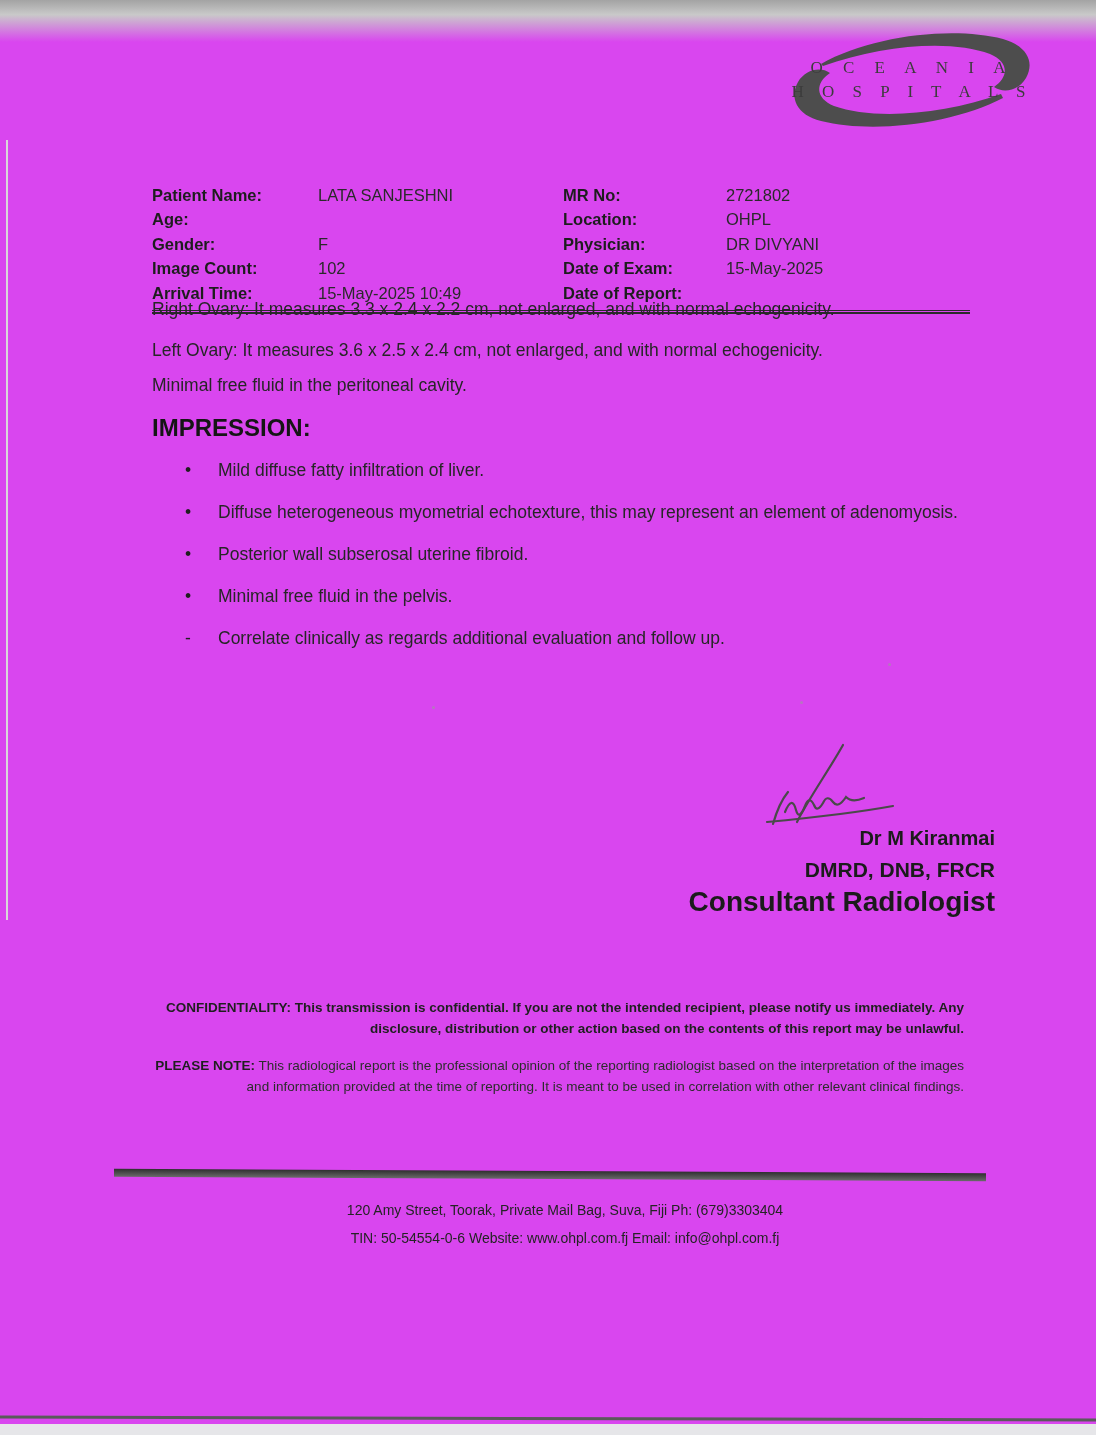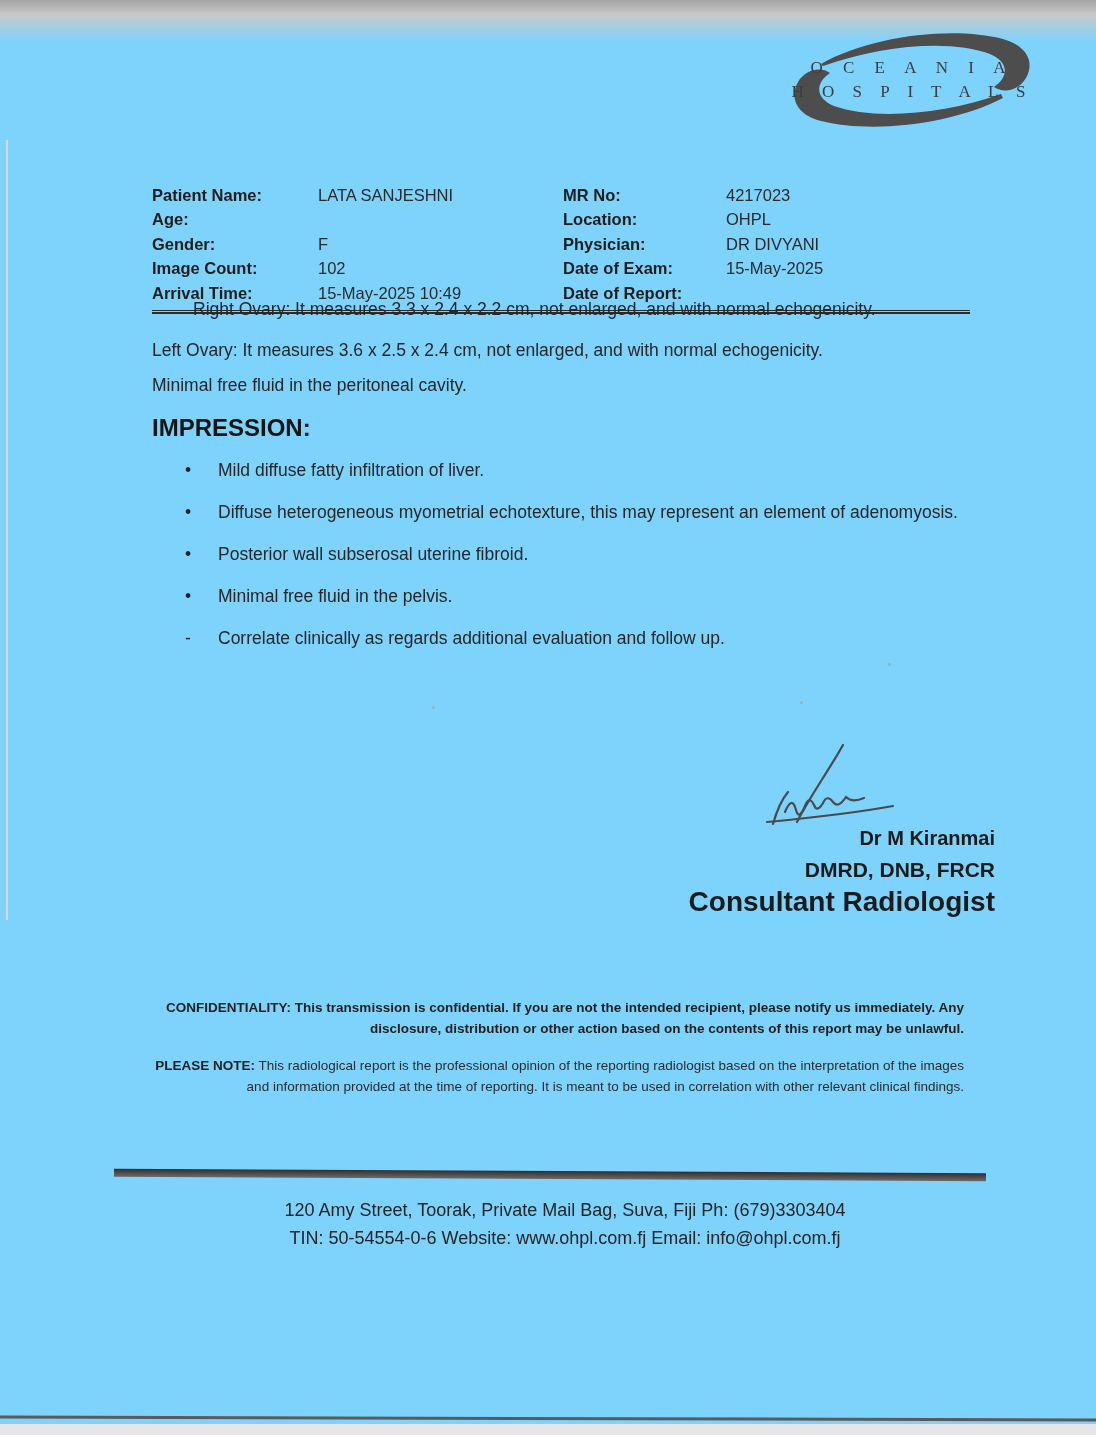--- a/index.html
+++ b/index.html
@@ -1,19 +1,19 @@
 <!DOCTYPE html>
 <html><head>
 <meta charset="utf-8">
 <style>
   * { margin:0; padding:0; box-sizing:border-box; }
   html,body { background:#ffffff; }
   .page {
     position:relative; width:1096px; height:1435px;
-    background:#7dd3fc; overflow:hidden;
+    background:#d946ef; overflow:hidden;
     font-family:"Liberation Sans", sans-serif; color:#222;
   }
   
   .top-scan-band { position:absolute; left:0; top:0; width:1096px; height:42px;
     background:linear-gradient(to bottom, #a3a3a3 0%, #c9c9c9 35%, rgba(255,255,255,0) 100%); }
   .left-scan-line { position:absolute; left:6px; top:140px; width:1.5px; height:780px;
     background:#d8d8d8; }
   .bottom-line { position:absolute; left:0; top:1417px; width:1096px; height:2.5px;
     background:#5a5a5a; transform:rotate(0.15deg); }
   .bottom-strip { position:absolute; left:0; top:1424px; width:1096px; height:11px;
@@ -33,21 +33,21 @@
   .info-grid { display:grid; grid-template-columns:166px 245px 163px 1fr; }
   .info-grid span { line-height:24.4px; font-size:16.5px; white-space:nowrap; }
   .lbl { font-weight:bold; color:#1d1d1d; }
   .val { color:#2a2a2a; }
   .info-divider { margin-top:5px; height:4px; border-top:1.5px solid #2b2b2b; border-bottom:2px solid #2b2b2b; }
 
   
   .report-body { position:absolute; left:152px; top:295px; width:816px;
     font-size:17.5px; line-height:29px; color:#262626; }
   .report-body p { }
-  .para-justify { text-align:justify;margin-left:41px; }
+  .para-justify { text-align:justify; }
   .impression-heading { font-size:24px; font-weight:bold; color:#151515; margin:13px 0 14px 0; }
   .bullet-list { list-style:none; }
   .bullet-item { display:flex; margin-bottom:13px; }
   .bullet-marker { width:33px; padding-left:33px; flex:0 0 66px; color:#1f1f1f; }
   .bullet-text { flex:1; max-width:745px; }
 
   
   .signature-block { position:absolute; left:655px; top:742px; width:340px; text-align:right; }
   .signature-scrawl { display:block; margin:0 auto -4px auto; }
   .sig-line { font-weight:bold; color:#1b1b1b; line-height:32px; }
@@ -61,21 +61,21 @@
     font-size:13.5px; line-height:21px; color:#1f1f1f; }
   .notices p { margin-bottom:16px;text-align:right; }
   .notice-label { font-weight:bold; }
   .conf-text { font-weight:bold; }
   .note-text { font-weight:normal; color:#2c2c2c; }
 
   
   .footer-bar { position:absolute; left:114px; top:1171px; width:872px; height:8px;
     background:linear-gradient(to bottom,#2f2f2f,#6a6a6a); transform:rotate(0.3deg); }
   .footer-text { position:absolute; left:150px; top:1196px; width:830px; text-align:center;
-    font-size:18px; line-height:28px; color:#242424; }
+    font-size:14px; line-height:28px; color:#242424; }
 </style>
 </head>
 <body>
 
 <div class="page">
 
   <div class="top-scan-band"></div>
   <div class="left-scan-line"></div>
   <div class="speck" style="left:888px; top:663px;"></div>
   <div class="speck" style="left:800px; top:701px;"></div>
@@ -88,21 +88,21 @@
     </svg>
     <div class="logo-text logo-line1">O C E A N I A</div>
     <div class="logo-text logo-line2">H O S P I T A L S</div>
   </header>
 
   <section class="patient-info">
     <div class="info-grid">
       <span class="lbl">Patient Name:</span>
       <span class="val">LATA SANJESHNI</span>
       <span class="lbl">MR No:</span>
-      <span class="val">4217023</span>
+      <span class="val">2721802</span>
 
       <span class="lbl">Age:</span>
       <span class="val"></span>
       <span class="lbl">Location:</span>
       <span class="val">OHPL</span>
 
       <span class="lbl">Gender:</span>
       <span class="val">F</span>
       <span class="lbl">Physician:</span>
       <span class="val">DR DIVYANI</span>

